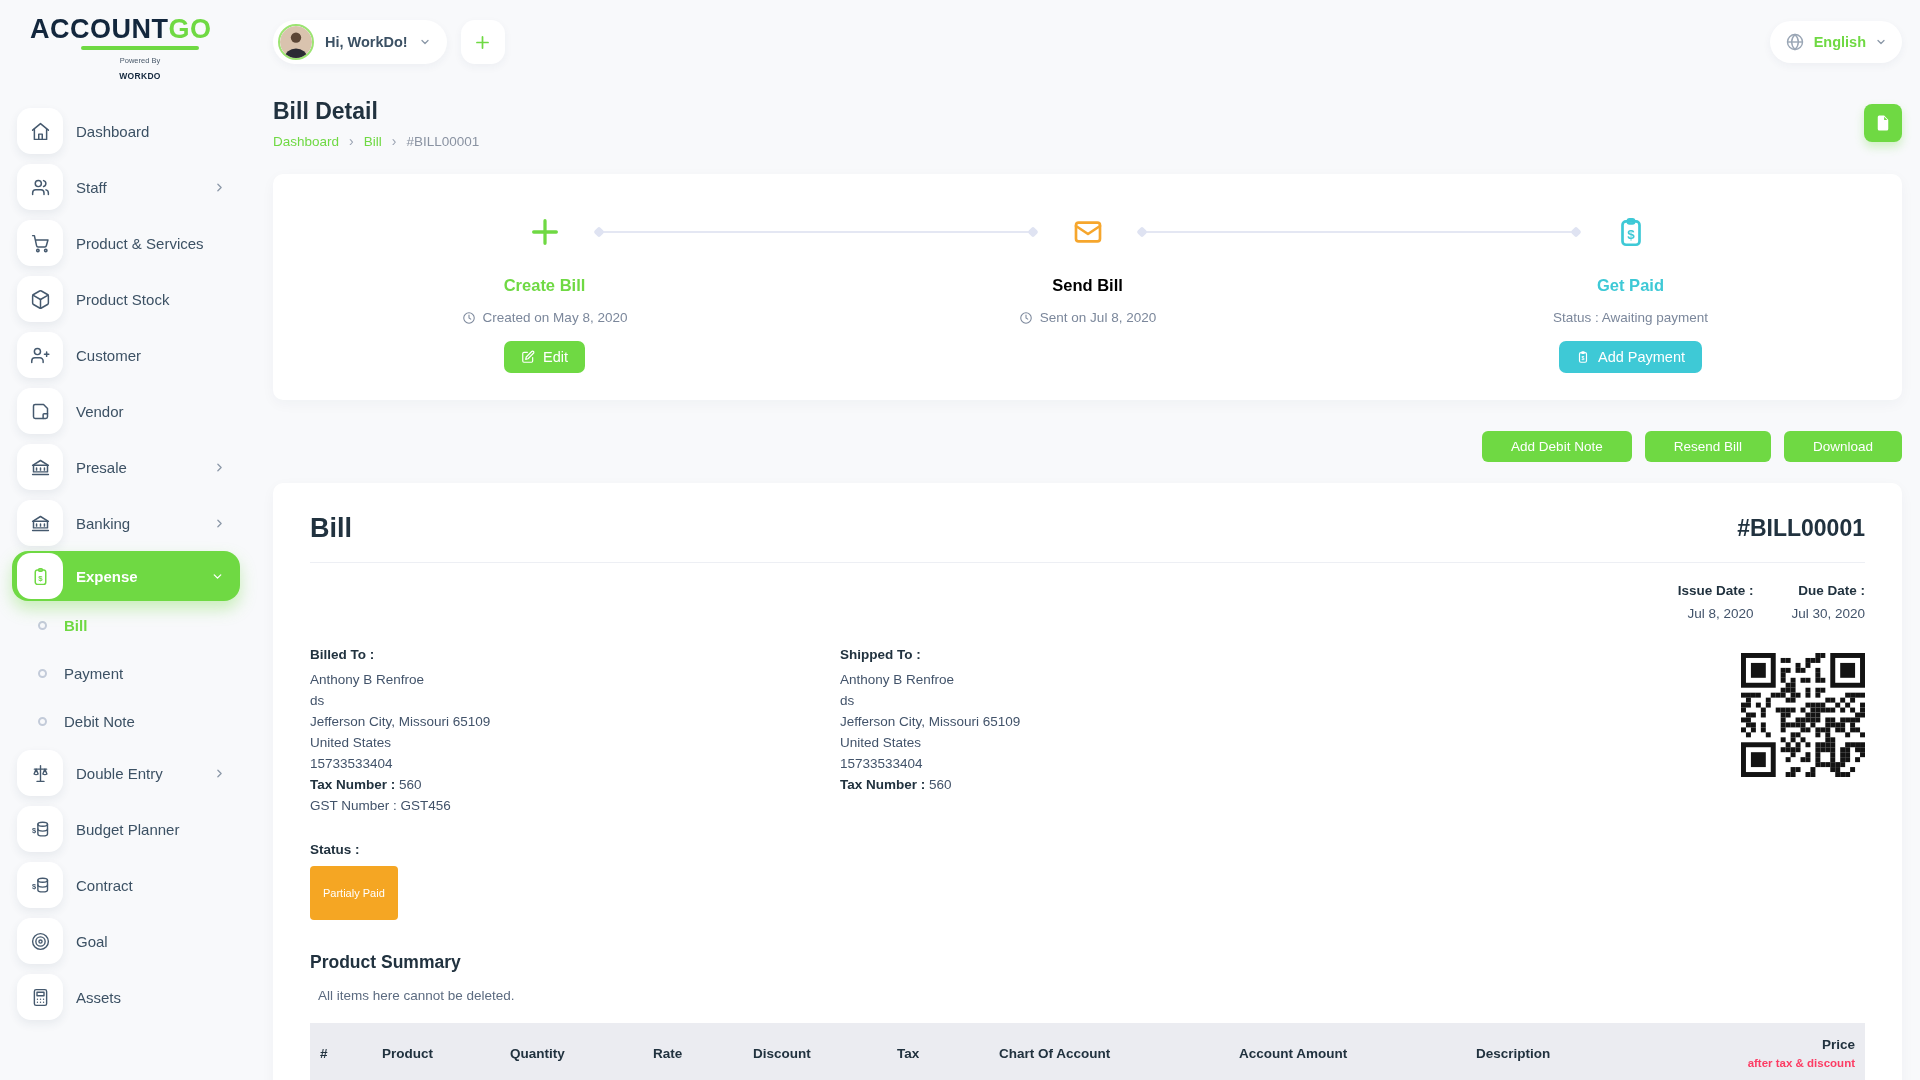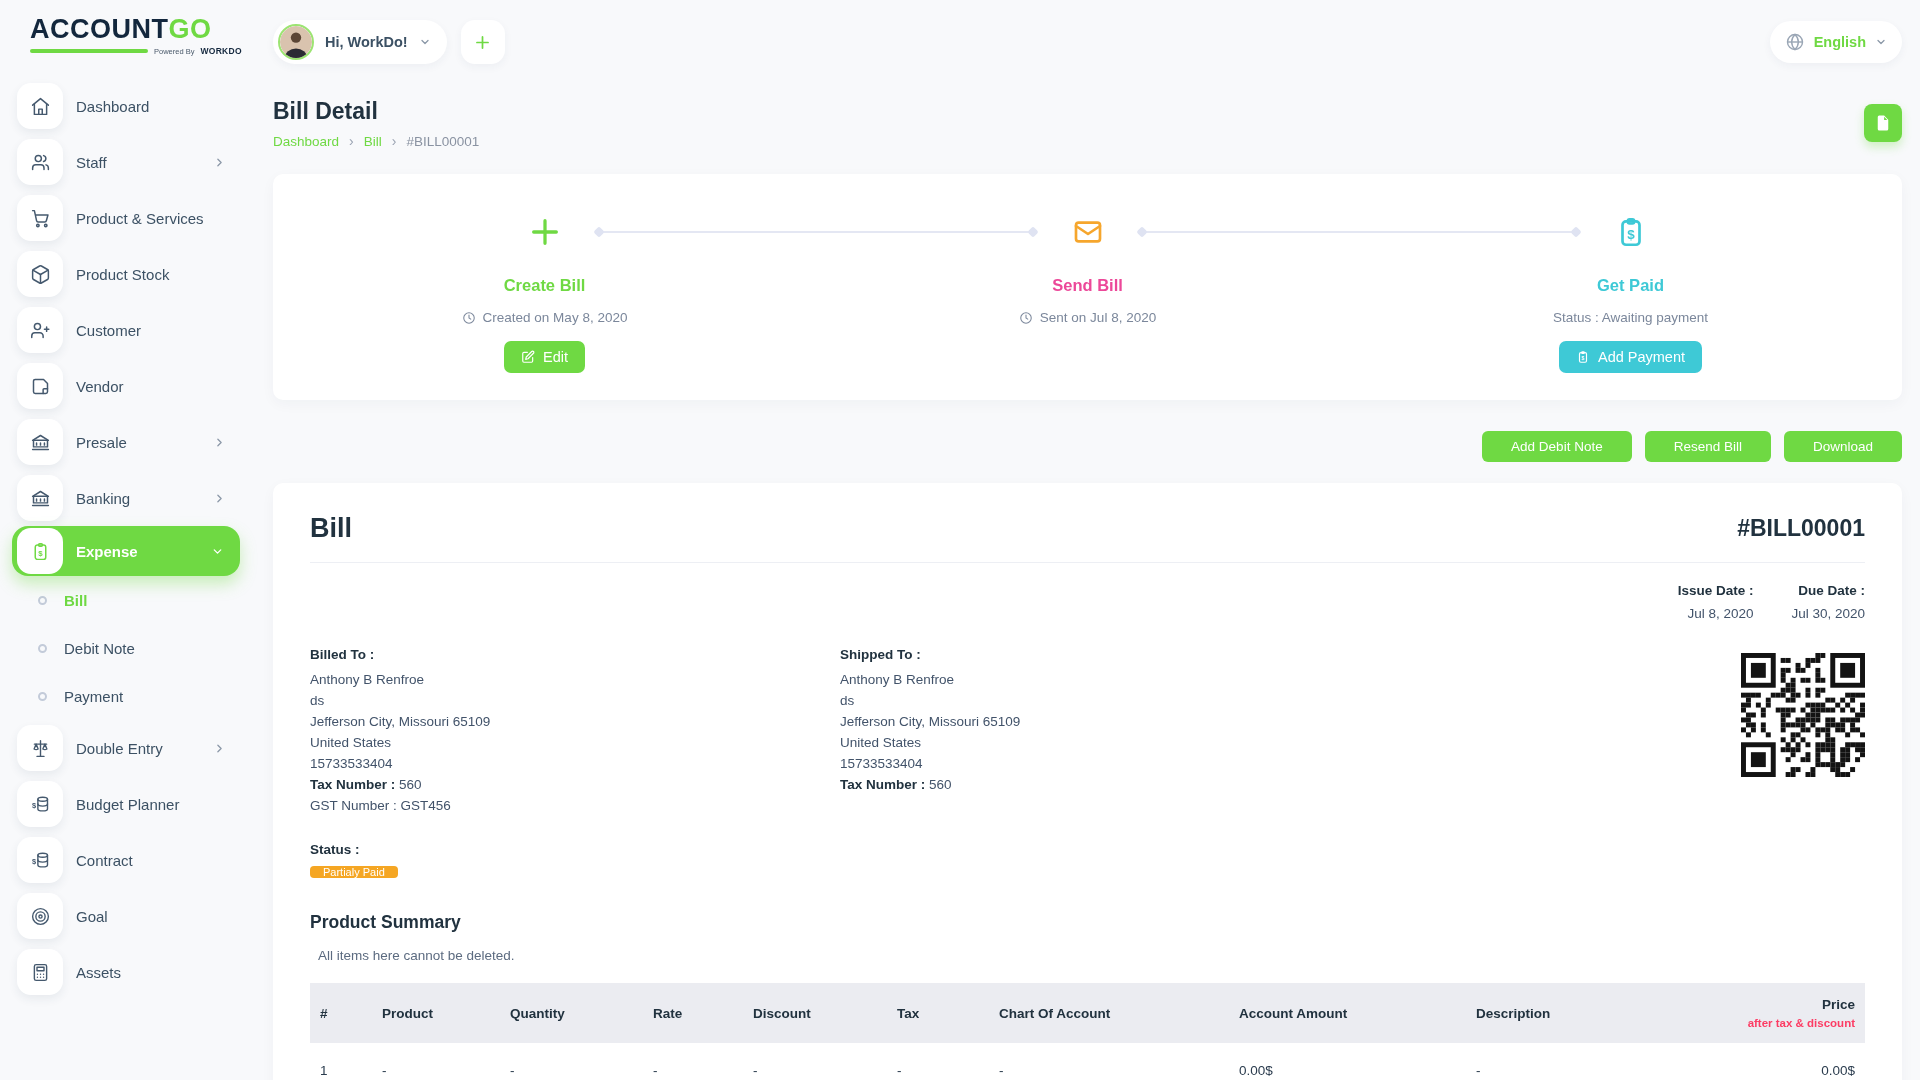--- a/index.html
+++ b/index.html
@@ -5,21 +5,21 @@
   * { margin:0; padding:0; box-sizing:border-box; }
   html,body { width:1920px; height:1080px; overflow:hidden; }
   body { font-family:"Liberation Sans","DejaVu Sans",sans-serif; background:#f8f9fb; color:#21323f; }
   .app { display:flex; width:100%; height:100%; }
 
   
   .sidebar { width:250px; flex:none; padding-top:14px; }
   .logo { padding-left:30px; }
   .logo-text { font-size:27px; font-weight:800; letter-spacing:.5px; line-height:30px; }
   .lp { color:#13273d; } .ls { color:#6fd943; }
-  .logo-sub { display:flex; align-items:center; gap:6px; margin-top:2px; }
+  .logo-sub { display:flex; align-items:center; gap:6px; margin-top:2px;flex-direction:column; }
   .bar { width:118px; height:4px; background:#6fd943; border-radius:2px; }
   .pw { font-size:7.5px; color:#4a5a6b; }
   .pwb { font-size:8.5px; font-weight:800; color:#13273d; letter-spacing:.3px; }
   .menu { margin-top:22px; }
   .mi { height:56px; display:flex; align-items:center; padding-left:17px; position:relative; cursor:pointer; }
   .mico { width:46px; height:46px; border-radius:14px; background:#fff; box-shadow:0 4px 10px rgba(44,66,94,.08);
           display:flex; align-items:center; justify-content:center; color:#45596e; flex:none; }
   .mico svg { width:21px; height:21px; }
   .milabel { margin-left:13px; font-size:15px; color:#3c5164; font-weight:500; }
   .mchev { position:absolute; right:24px; color:#8b98a8; display:flex; }
@@ -63,21 +63,21 @@
              align-items:center; justify-content:center; color:#fff; cursor:pointer; margin-top:6px;
              box-shadow:0 5px 10px rgba(111,217,67,.3); }
   .doc-btn svg { width:18px; height:18px; }
 
   
   .steps-card { position:relative; background:#fff; border-radius:10px; margin-top:25px; height:226px;
                 display:flex; box-shadow:0 4px 14px rgba(35,56,88,.04); }
   .step { flex:1; display:flex; flex-direction:column; align-items:center; padding-top:34px; }
   .sicon { height:48px; display:flex; align-items:center; }
   .stitle { margin-top:20px; font-size:16.5px; font-weight:700; }
-  .step.create .stitle { color:#6fd943; } .step.send .stitle { color:#ec4899; } .step.paid .stitle { color:#3ec9d6; }
+  .step.create .stitle { color:#6fd943; } .step.send .stitle { color:#000000; } .step.paid .stitle { color:#3ec9d6; }
   .sinfo { margin-top:15px; font-size:13.5px; color:#7b879b; display:flex; align-items:center; gap:7px; }
   .clock { display:flex; color:#7b879b; } .clock svg { width:14px; height:14px; }
   .sbtn { margin-top:16px; border:none; color:#fff; border-radius:7px; padding:8px 17px; font-size:14.5px;
           display:flex; align-items:center; gap:8px; cursor:pointer; font-family:inherit;text-align:center; }
   .sbtn svg { width:14px; height:14px; }
   .sbtn.green { background:#6fd943; } .sbtn.teal { background:#3ec9d6; }
   .connector { position:absolute; top:57px; height:2px; background:#e4e7f3; }
   .c1 { left:calc(16.667% + 54px); width:calc(33.333% - 108px); }
   .c2 { left:calc(50% + 54px); width:calc(33.333% - 108px); }
   .connector::before,.connector::after { content:""; position:absolute; top:-3px; width:8px; height:8px;
@@ -103,21 +103,21 @@
   .addr-row { display:flex; margin-top:26px; }
   .addr { width:530px; }
   .addr.second { flex:1; }
   .blk-lbl { font-weight:700; font-size:13.5px; color:#21323f; margin-bottom:7px; }
   .ln { font-size:13.5px; color:#42536a; line-height:21px; }
   .ln .b { font-weight:700; color:#21323f; }
   .qr { width:124px; height:124px; margin-left:auto; margin-top:6px; flex:none; }
   .qr svg { width:100%; height:100%; background:#fff; }
   .status-lbl { font-weight:700; font-size:13.5px; margin-top:26px; }
   .badge { display:inline-block; margin-top:9px; background:#f5a623; color:#fff; font-size:11px;
-           padding:0 13px; border-radius:4px; }
+           padding:21px 13px; border-radius:4px; }
   .summary-title { margin-top:32px; font-size:17.5px; font-weight:700; }
   .summary-note { margin-top:15px; font-size:13.5px; color:#5c6b80;margin-left:8px; }
   table { width:100%; border-collapse:collapse; margin-top:20px; }
   thead th { background:#ebecf1; font-size:13.5px; font-weight:700; color:#21323f; text-align:left;
              padding:14px 10px; vertical-align:middle; }
   thead th.price, tbody td.price { text-align:right; }
   .price-note { color:#fc3c64; font-size:11.5px; font-weight:700; margin-top:5px; }
   tbody td { font-size:13.5px; color:#2b3c4e; padding:20px 10px; border-bottom:1px solid #edeff4; }
 </style>
 </head>
@@ -248,25 +248,25 @@
               <path d="m6 9 6 6 6-6"></path>
             </svg>
           </span>
       </div>
       <div class="smi active">
         <span class="bullet"></span>
         <span class="milabel">Bill</span>
       </div>
       <div class="smi">
         <span class="bullet"></span>
-        <span class="milabel">Debit Note</span>
+        <span class="milabel">Payment</span>
       </div>
       <div class="smi">
         <span class="bullet"></span>
-        <span class="milabel">Payment</span>
+        <span class="milabel">Debit Note</span>
       </div>
       <div class="mi">
         <span class="mico">
             <svg viewBox="0 0 24 24" fill="none" stroke="currentColor" stroke-width="1.6" stroke-linecap="round" stroke-linejoin="round">
               <path d="M12 3v18"></path>
               <path d="M8 21h8"></path>
               <path d="M5 7h14"></path>
               <path d="m17 7 2.3 5.5c-.66.5-1.46.77-2.3.77s-1.64-.27-2.3-.77L17 7Z"></path>
               <path d="m7 7 2.3 5.5c-.66.5-1.46.77-2.3.77s-1.64-.27-2.3-.77L7 7Z"></path>
             </svg>

